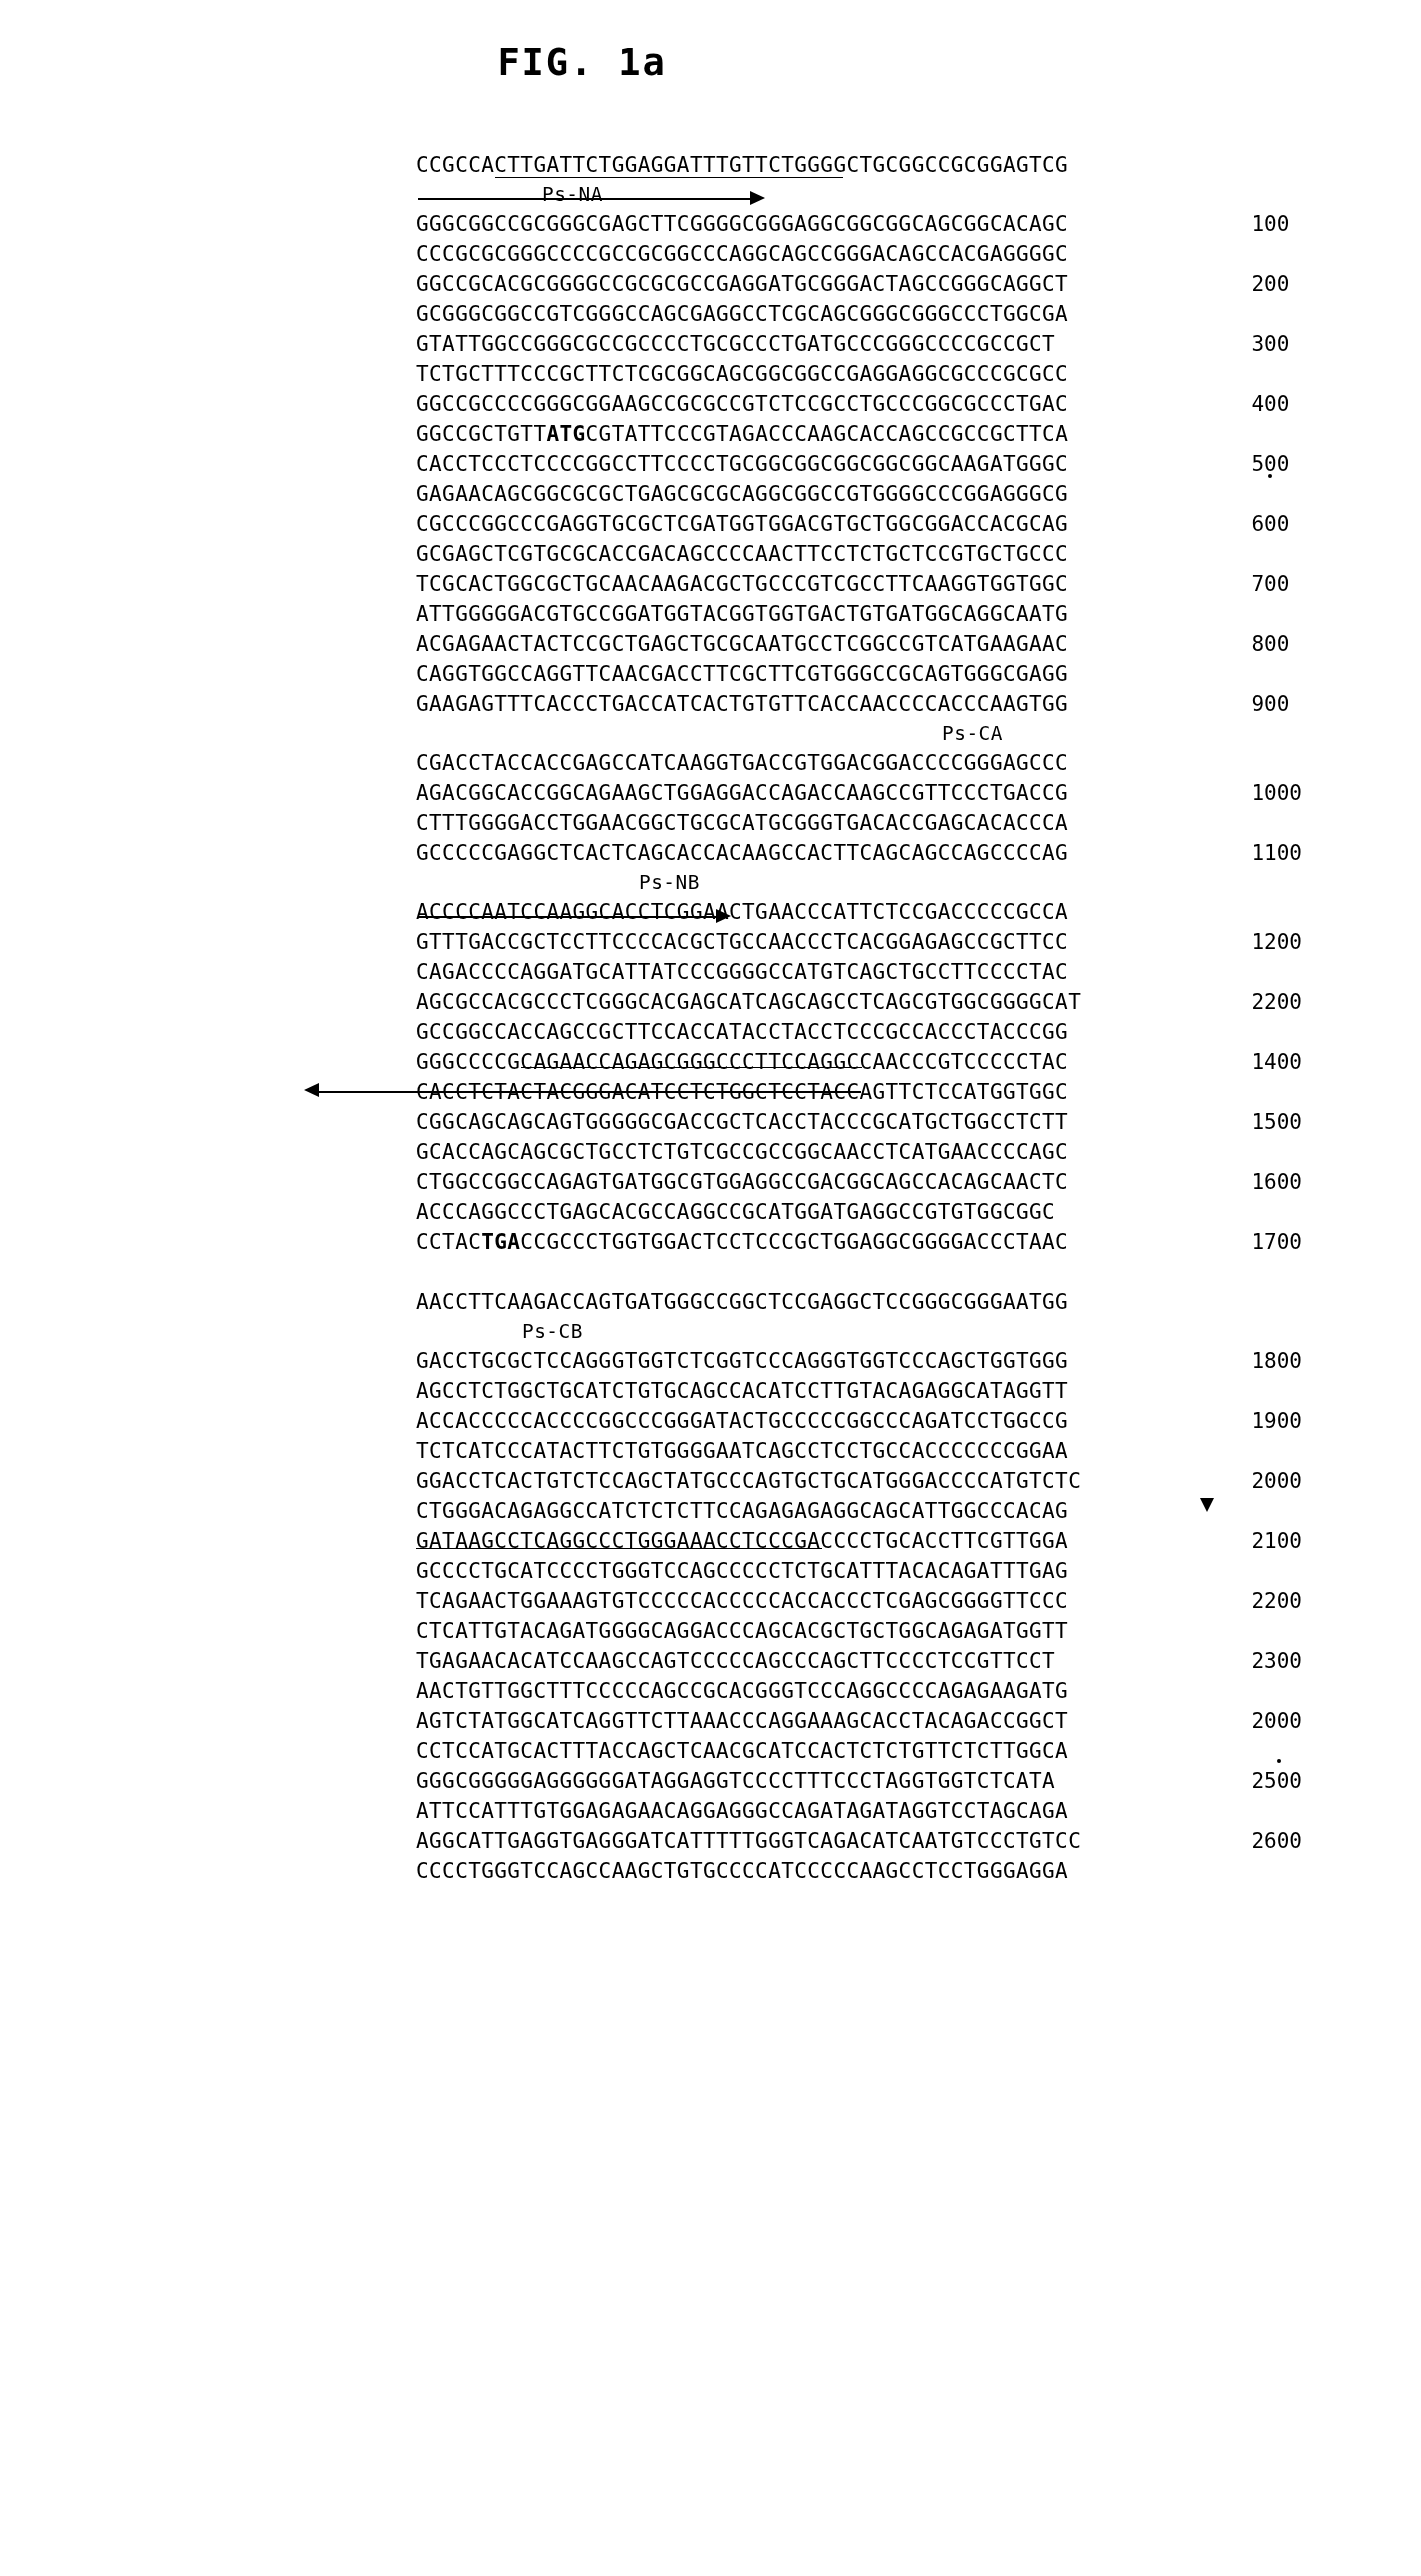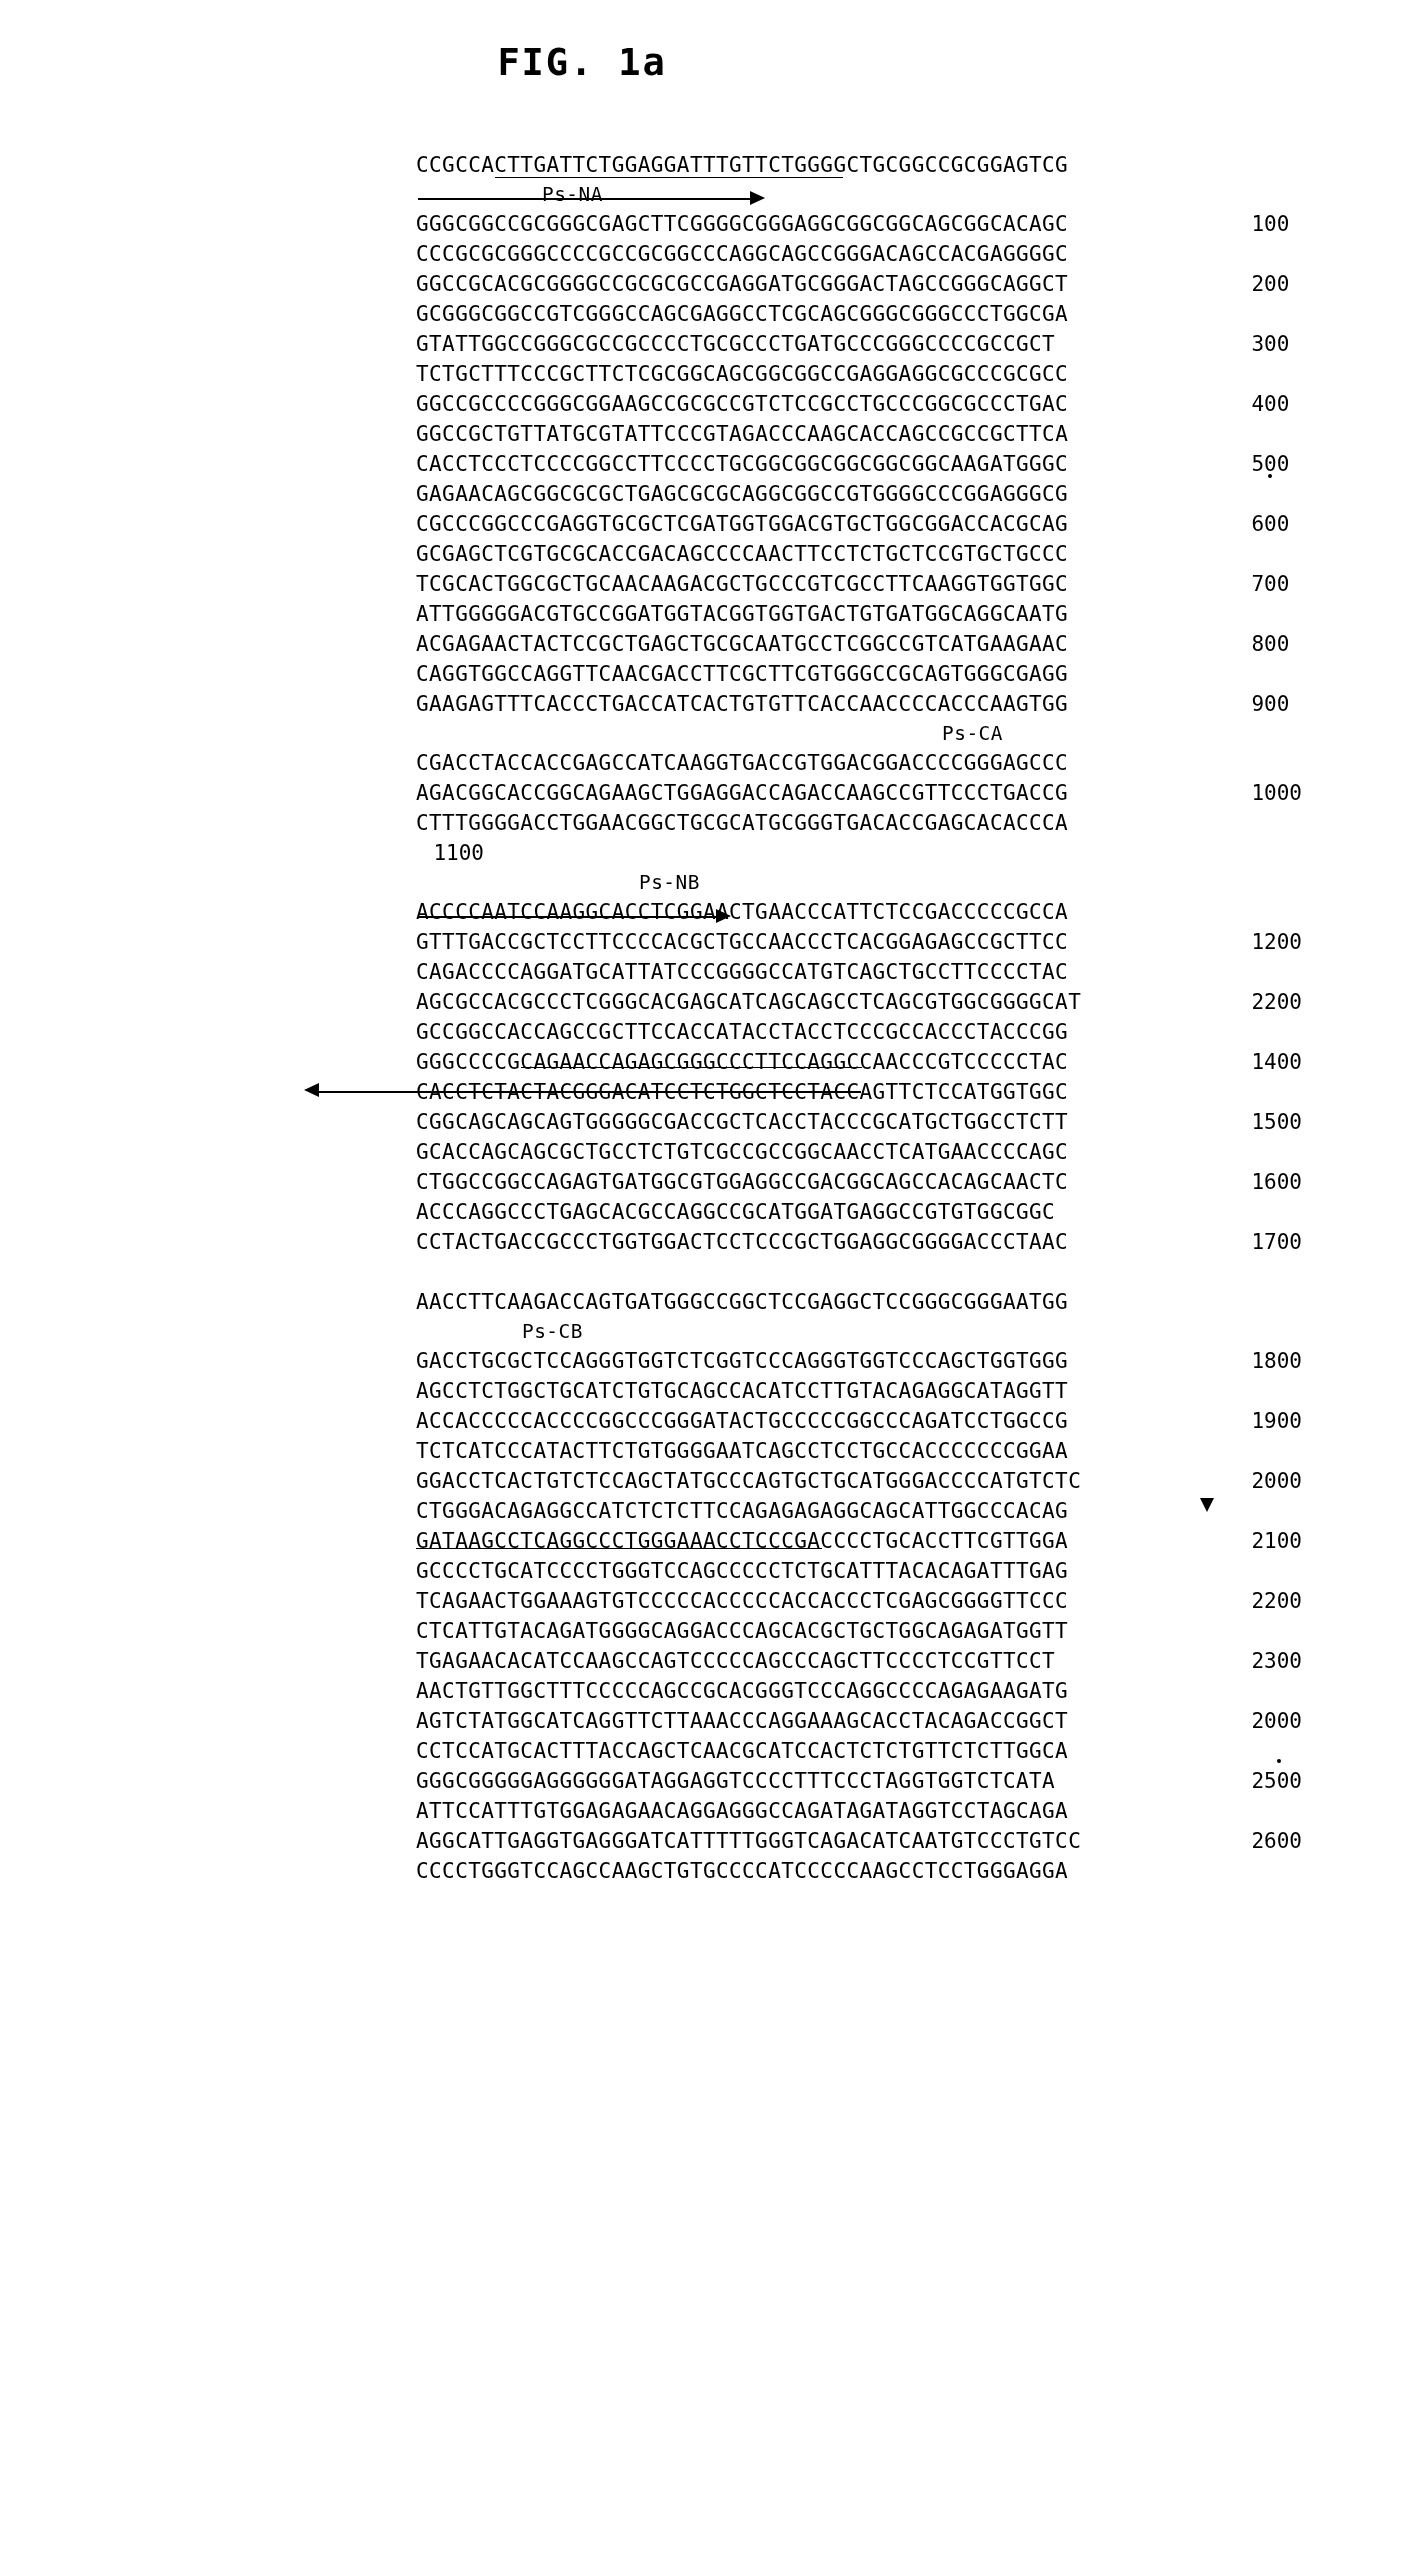--- a/index.html
+++ b/index.html
@@ -53,21 +53,21 @@
   }
   .seq-num {
     font-family: "DejaVu Sans Mono", monospace;
     font-size: 21px;
     line-height: 30px;
     width: 87px;
     text-align: left;
     padding-left: 17.4px;
   }
   .seq-text b {
-    font-weight: normal;
+    font-weight: bold;
   }
   .gap {
     height: 30px;
   }
   
   .annot-label {
     font-family: "DejaVu Sans Mono", monospace;
     font-size: 19.4px;
     height: 29px;
     line-height: 29px;
@@ -202,20 +202,21 @@
       </div>
       <div class="seq-row">
         <div class="seq-text">AGACGGCACCGGCAGAAGCTGGAGGACCAGACCAAGCCGTTCCCTGACCG</div>
         <div class="seq-num">1000</div>
       </div>
       <div class="seq-row">
         <div class="seq-text">CTTTGGGGACCTGGAACGGCTGCGCATGCGGGTGACACCGAGCACACCCA</div>
         <div class="seq-num"></div>
       </div>
       <div class="seq-row">
+        <div class="seq-text">GCCCCCGAGGCTCACTCAGCACCACAAGCCACTTCAGCAGCCAGCCCCAG</div>
         <div class="seq-num">1100</div>
       </div>
       <div class="annot-label" style="padding-left: 223px;">Ps-NB</div>
       <div class="seq-row">
         <div class="seq-text">ACCCCAATCCAAGGCACCTCGGAACTGAACCCATTCTCCGACCCCCGCCA</div>
         <div class="seq-num"></div>
       </div>
       <div class="seq-row">
         <div class="seq-text">GTTTGACCGCTCCTTCCCCACGCTGCCAACCCTCACGGAGAGCCGCTTCC</div>
         <div class="seq-num">1200</div>

